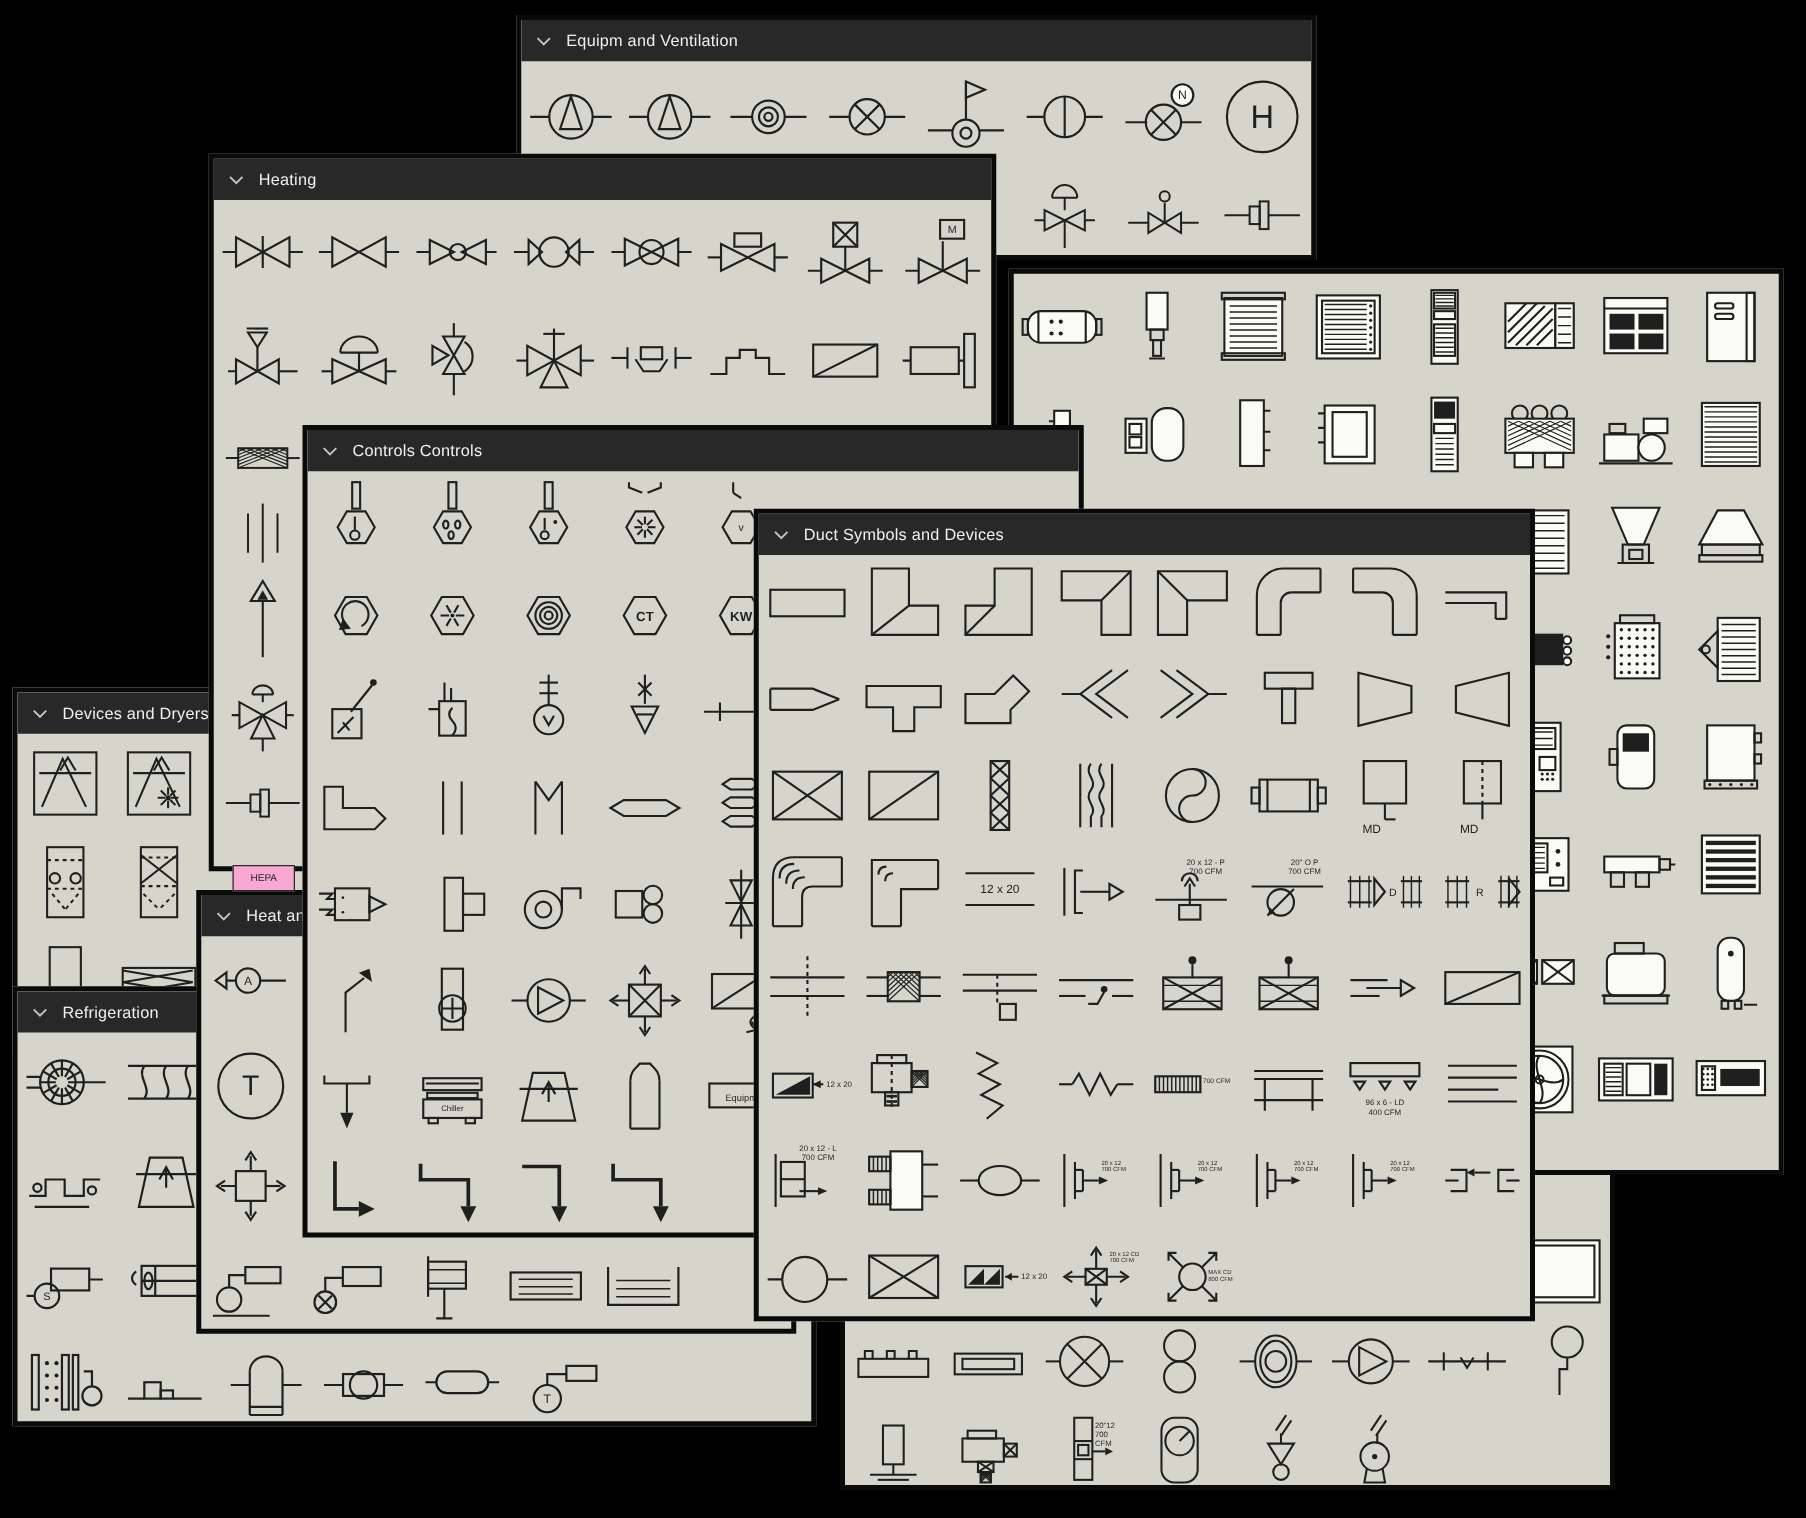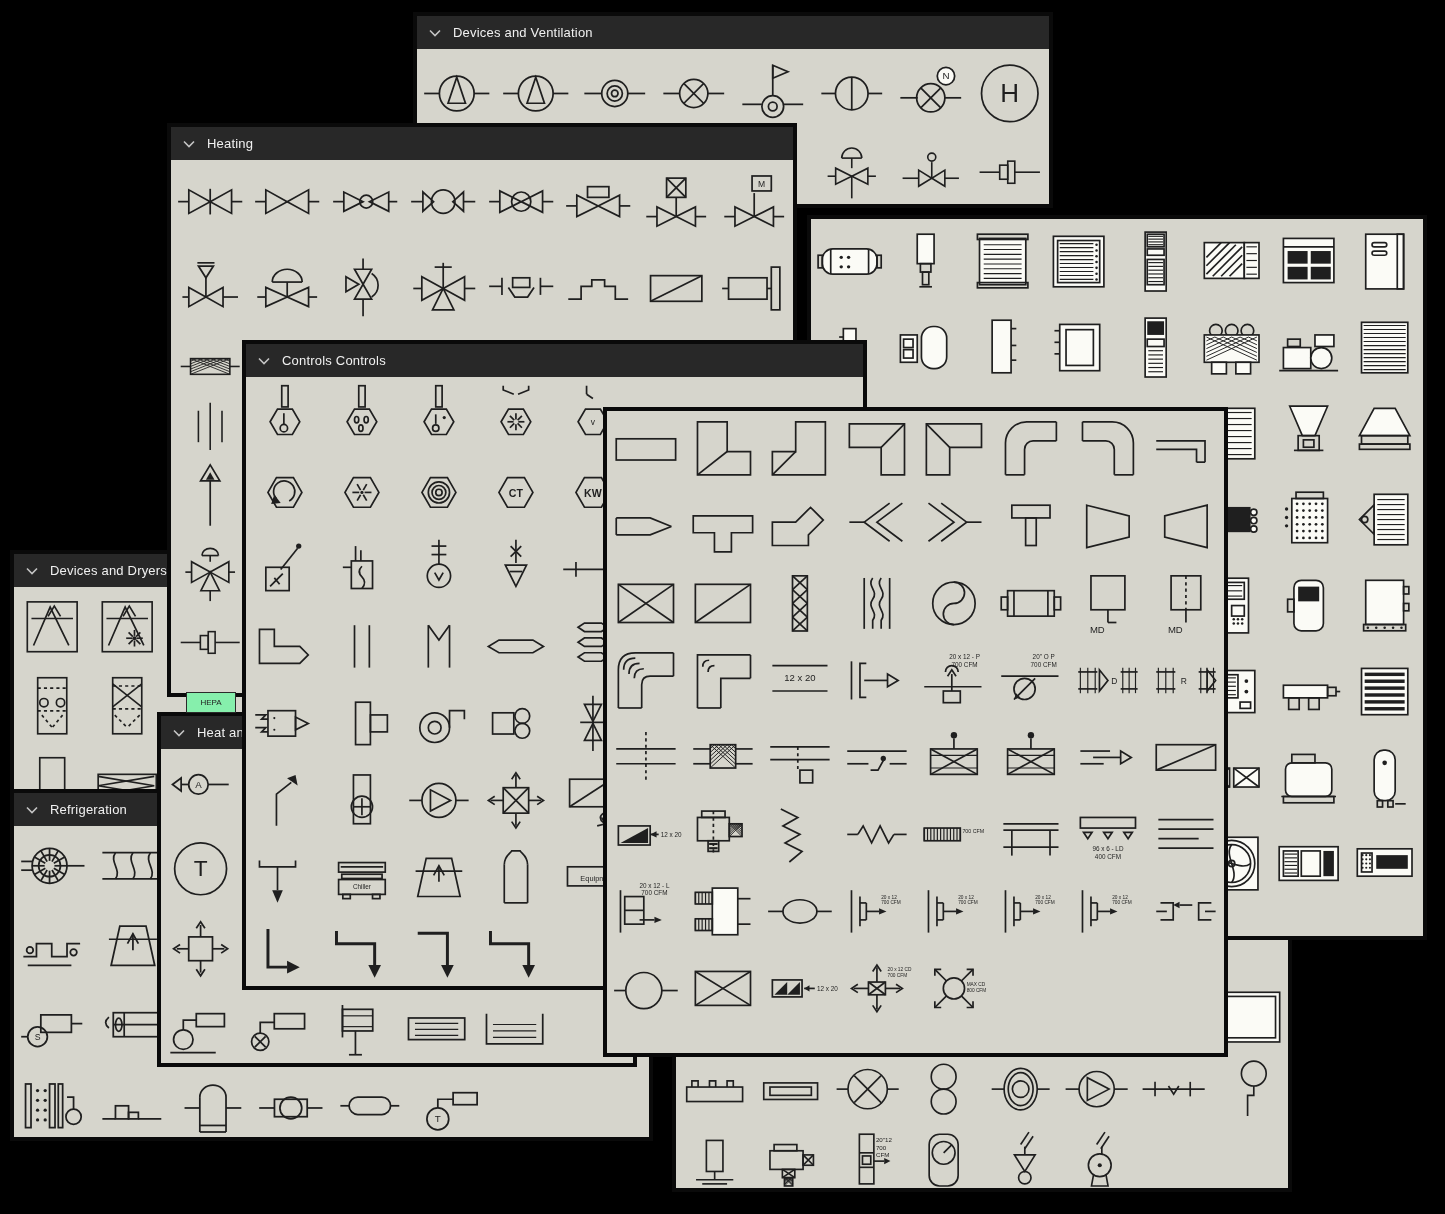--- a/index.html
+++ b/index.html
@@ -5,34 +5,34 @@
   html,body{margin:0;padding:0;background:#000;}
   body{width:1445px;height:1214px;position:relative;overflow:hidden;font-family:"Liberation Sans",sans-serif;}
   .panel{position:absolute;background:#d6d5cc;border:4px solid #0a0a0a;box-sizing:border-box;overflow:hidden;}
   .phdr{height:33px;background:#282828;display:flex;align-items:center;gap:12px;padding:0 12px;white-space:nowrap;}
   .phdr .title{color:#f0f0f0;font-size:13px;letter-spacing:.2px;}
   .chev{display:flex;align-items:center;}
   .pcontent{position:relative;}
   .prow{display:grid;}
   .cell{position:relative;display:flex;align-items:center;justify-content:center;overflow:visible;}
   .cell svg{width:88%;height:92%;display:block;overflow:visible;}
-  .loose{position:absolute;background:#86efac;border:1.5px solid #2a2a2a;display:flex;align-items:center;justify-content:center;font-size:8px;color:#222;z-index:40;}
+  .loose{position:absolute;background:#f9a8d4;border:1.5px solid #2a2a2a;display:flex;align-items:center;justify-content:center;font-size:8px;color:#222;z-index:40;}
 </style>
 </head>
 <body>
 
 <div id="stage">
     <div class="panel" style="left: 413px; top: 12px; width: 640px; height: 196px; z-index: 1;">
       <div class="phdr">
         <span class="chev">
           <svg width="12" height="8" viewBox="0 0 12 8">
             <polyline points="1,1.5 6,6.5 11,1.5" fill="none" stroke="#c4c4c4" stroke-width="1.6"></polyline>
           </svg>
         </span>
-        <span class="title">Devices and Ventilation</span>
+        <span class="title">Equipm and Ventilation</span>
       </div>
       <div class="pcontent">
         <div class="prow" style="grid-template-columns: repeat(8, 1fr); height: 88px;">
           <div class="cell">
             <svg viewBox="0 0 64 64" preserveAspectRatio="xMidYMid meet">
               <line x1="2" y1="32" x2="16" y2="32" stroke="#1f1f1f" fill="none" stroke-width="1.6"></line>
               <circle cx="32" cy="32" r="16" stroke="#1f1f1f" fill="none" stroke-width="1.6"></circle>
               <polygon points="24,41 40,41 32,17" stroke="#1f1f1f" fill="none" stroke-width="1.6"></polygon>
               <line x1="48" y1="32" x2="62" y2="32" stroke="#1f1f1f" fill="none" stroke-width="1.6"></line>
             </svg>
@@ -1765,20 +1765,28 @@
             </svg>
           </div>
           <div class="cell"></div>
           <div class="cell"></div>
           <div class="cell"></div>
           <div class="cell"></div>
         </div>
       </div>
     </div>
     <div class="panel" style="left: 603px; top: 407px; width: 625px; height: 650px; z-index: 9;">
+      <div class="phdr">
+        <span class="chev">
+          <svg width="12" height="8" viewBox="0 0 12 8">
+            <polyline points="1,1.5 6,6.5 11,1.5" fill="none" stroke="#c4c4c4" stroke-width="1.6"></polyline>
+          </svg>
+        </span>
+        <span class="title">Duct Symbols and Devices</span>
+      </div>
       <div class="pcontent">
         <div class="prow" style="grid-template-columns: repeat(8, 1fr); height: 77px;">
           <div class="cell">
             <svg viewBox="0 0 64 64" preserveAspectRatio="xMidYMid meet">
               <rect x="4" y="22" width="56" height="20" stroke="#1f1f1f" fill="none" stroke-width="1.6"></rect>
             </svg>
           </div>
           <div class="cell">
             <svg viewBox="0 0 64 64" preserveAspectRatio="xMidYMid meet">
               <polygon points="8,6 36,6 36,34 58,34 58,56 8,56" stroke="#1f1f1f" fill="none" stroke-width="1.6"></polygon>

